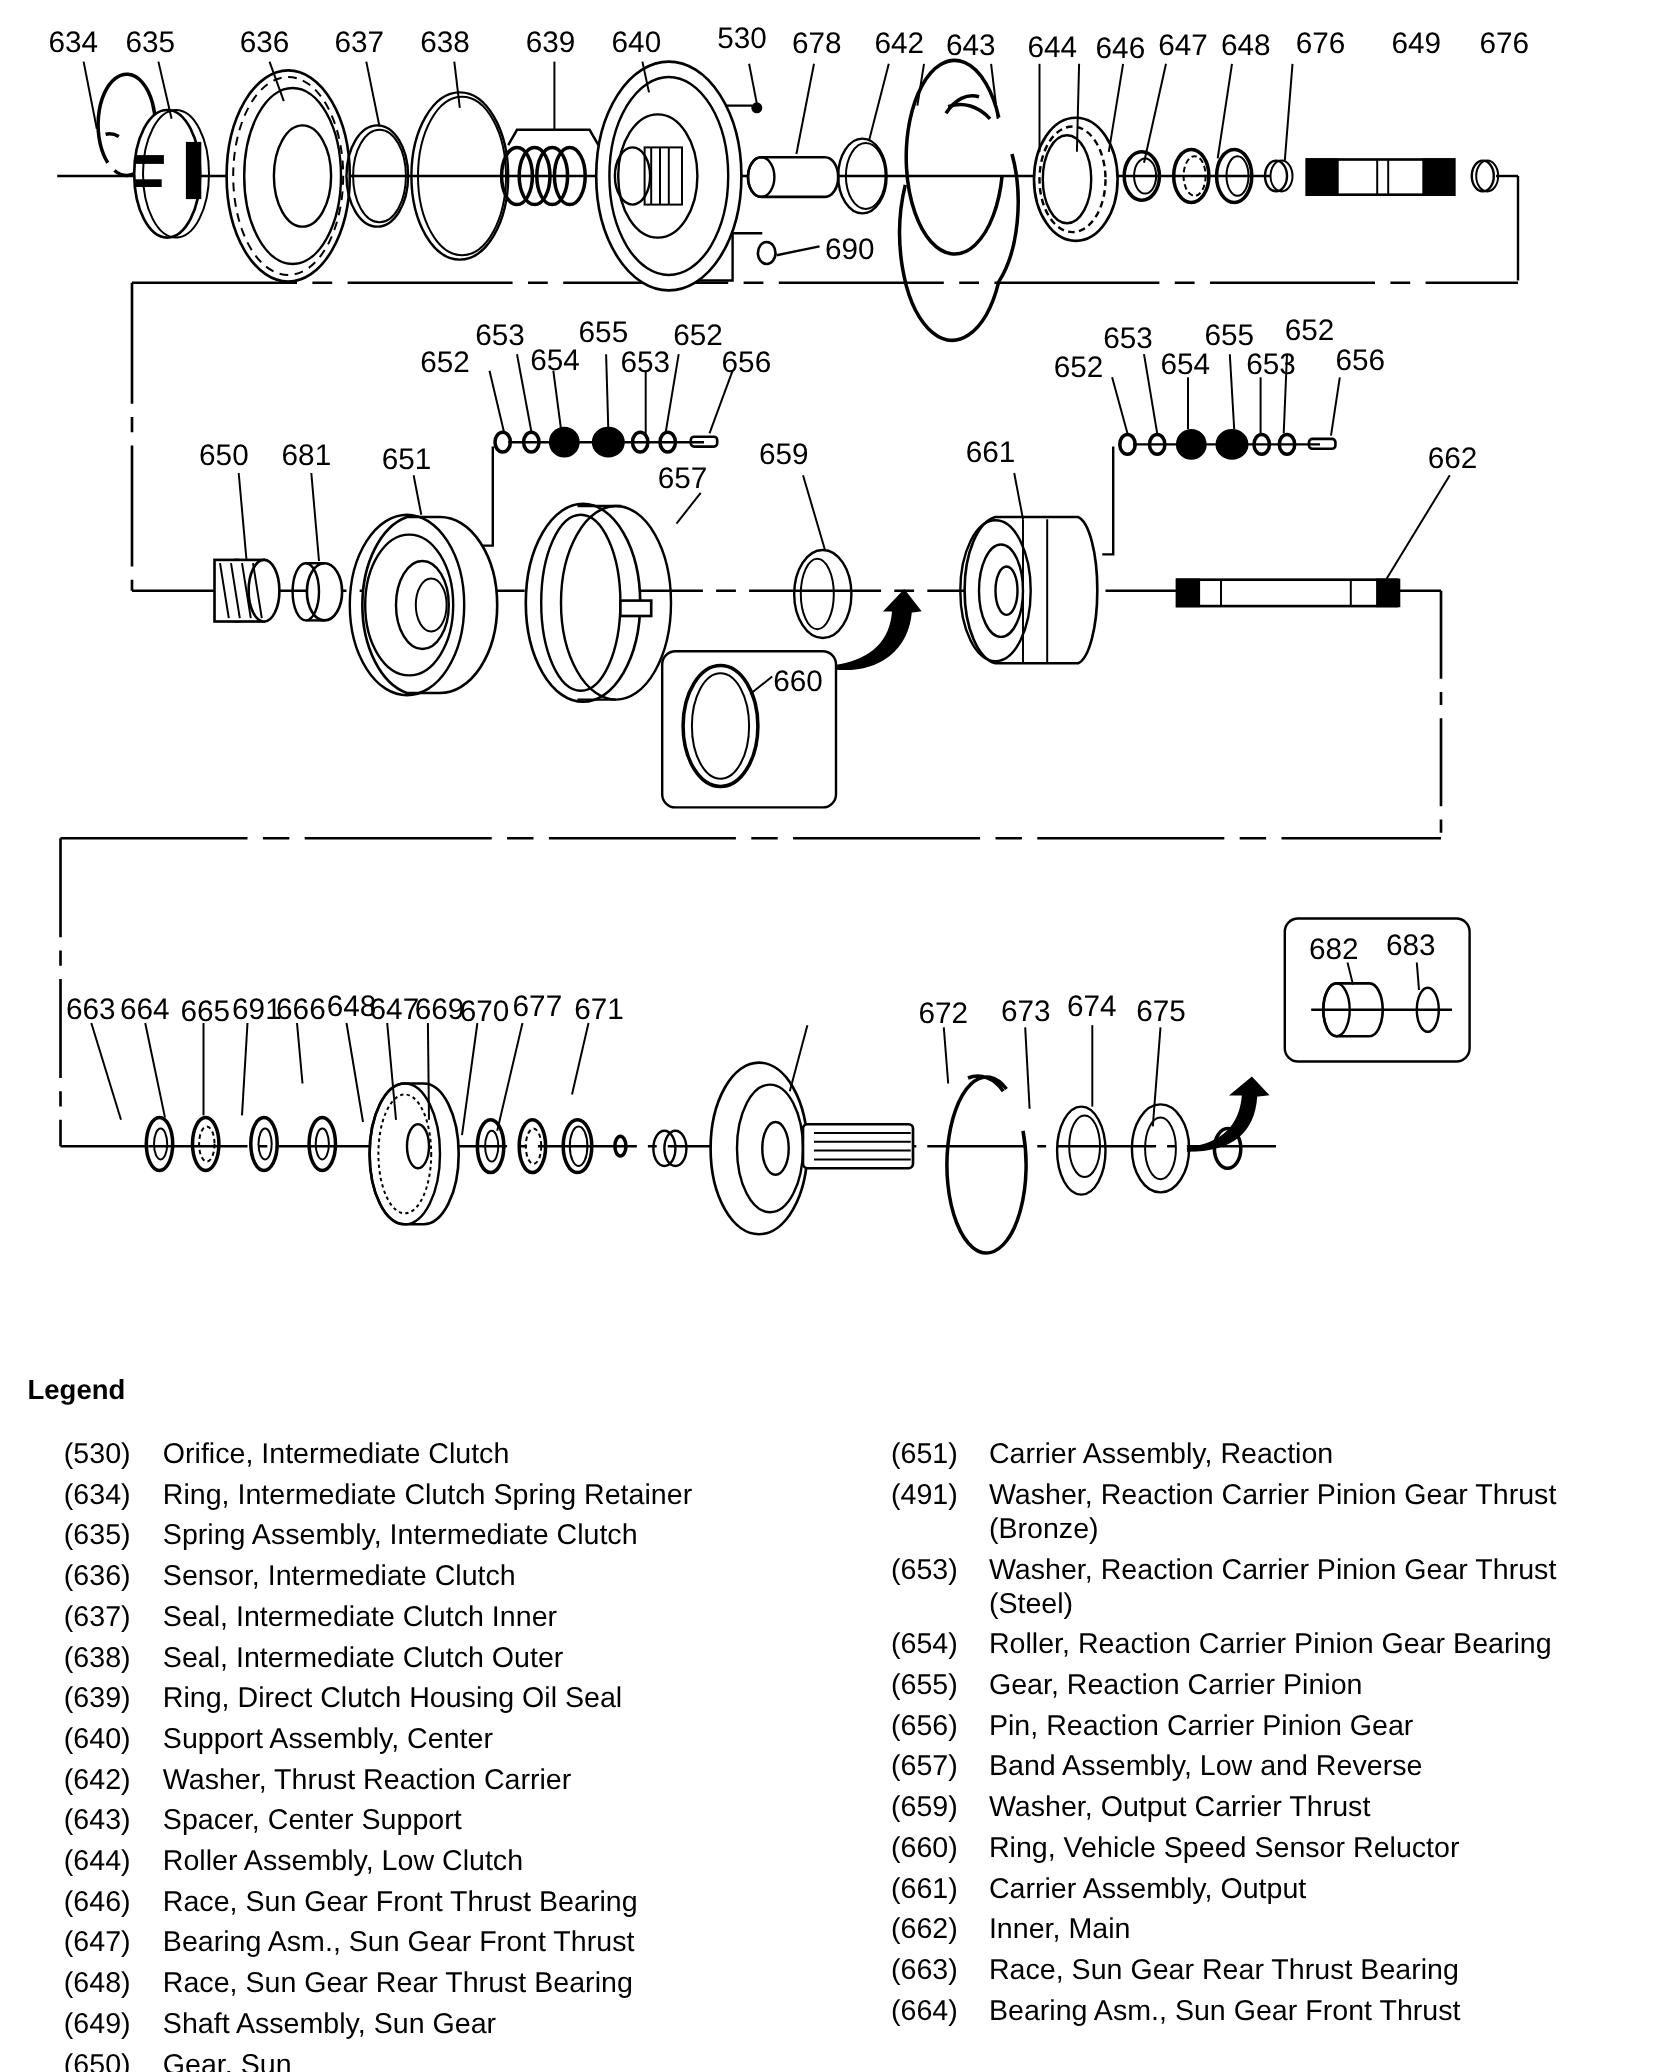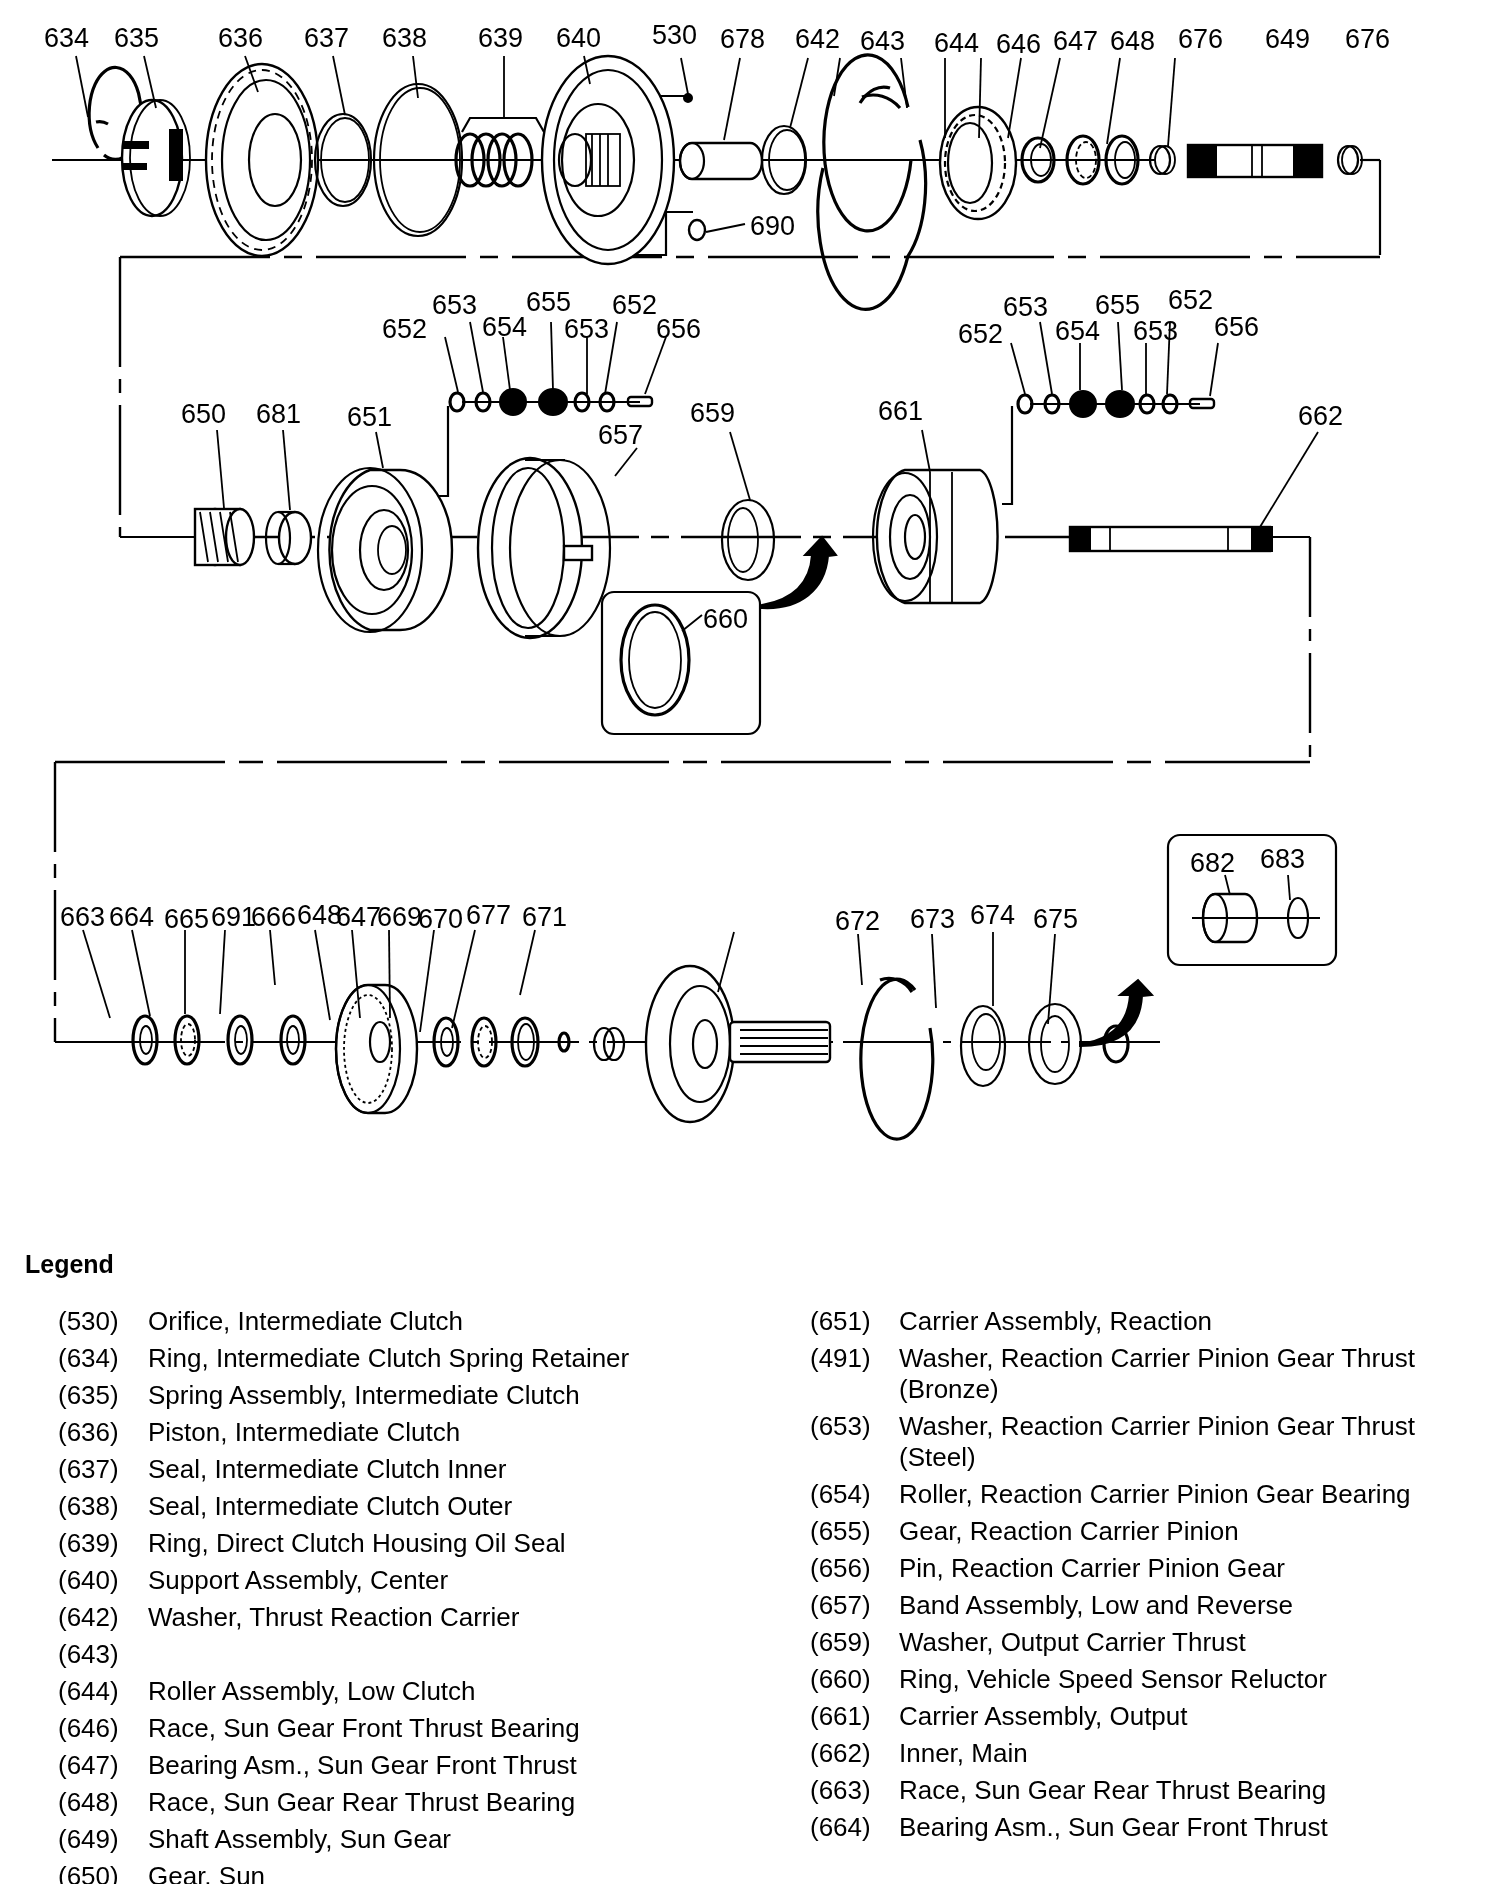--- a/index.html
+++ b/index.html
@@ -464,21 +464,21 @@
       <div class="legend-item">
         <span class="num">(634)</span>
         <span class="desc">Ring, Intermediate Clutch Spring Retainer</span>
       </div>
       <div class="legend-item">
         <span class="num">(635)</span>
         <span class="desc">Spring Assembly, Intermediate Clutch</span>
       </div>
       <div class="legend-item">
         <span class="num">(636)</span>
-        <span class="desc">Piston, Intermediate Clutch</span>
+        <span class="desc">Sensor, Intermediate Clutch</span>
       </div>
       <div class="legend-item">
         <span class="num">(637)</span>
         <span class="desc">Seal, Intermediate Clutch Inner</span>
       </div>
       <div class="legend-item">
         <span class="num">(638)</span>
         <span class="desc">Seal, Intermediate Clutch Outer</span>
       </div>
       <div class="legend-item">
@@ -488,20 +488,21 @@
       <div class="legend-item">
         <span class="num">(640)</span>
         <span class="desc">Support Assembly, Center</span>
       </div>
       <div class="legend-item">
         <span class="num">(642)</span>
         <span class="desc">Washer, Thrust Reaction Carrier</span>
       </div>
       <div class="legend-item">
         <span class="num">(643)</span>
+        <span class="desc">Spacer, Center Support</span>
       </div>
       <div class="legend-item">
         <span class="num">(644)</span>
         <span class="desc">Roller Assembly, Low Clutch</span>
       </div>
       <div class="legend-item">
         <span class="num">(646)</span>
         <span class="desc">Race, Sun Gear Front Thrust Bearing</span>
       </div>
       <div class="legend-item">

